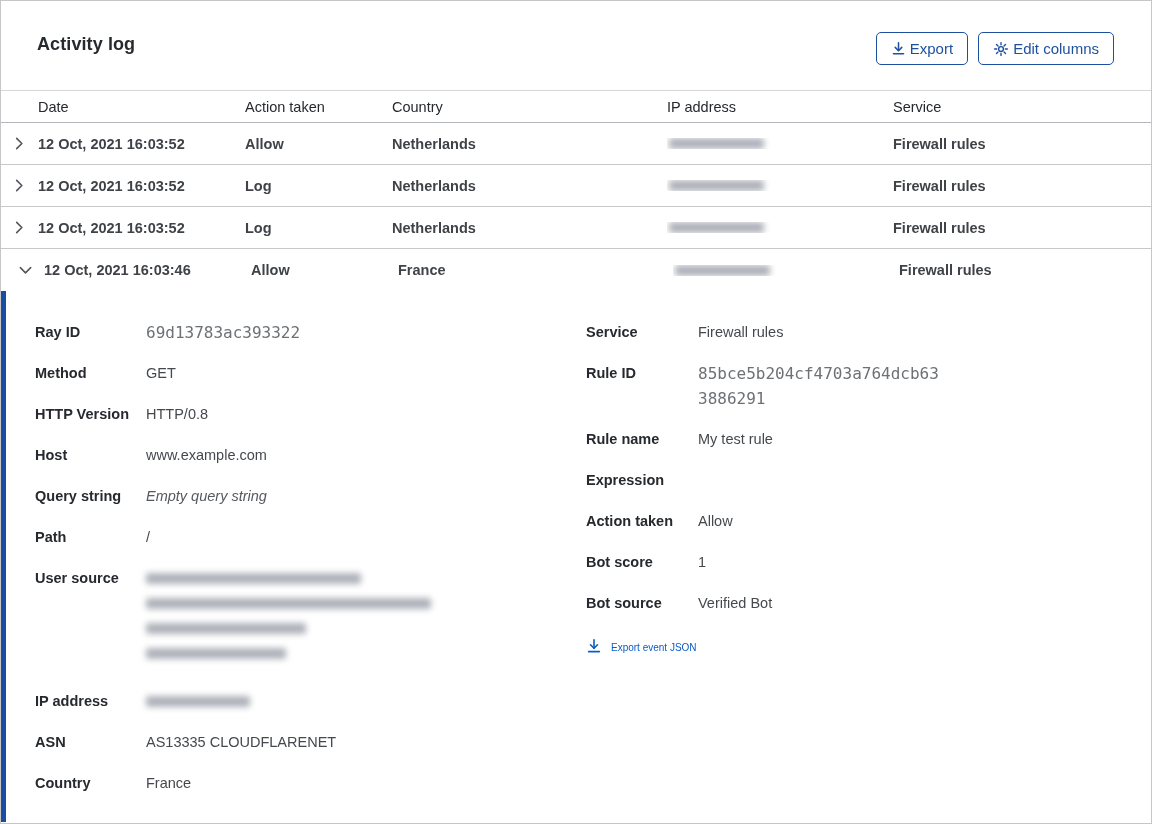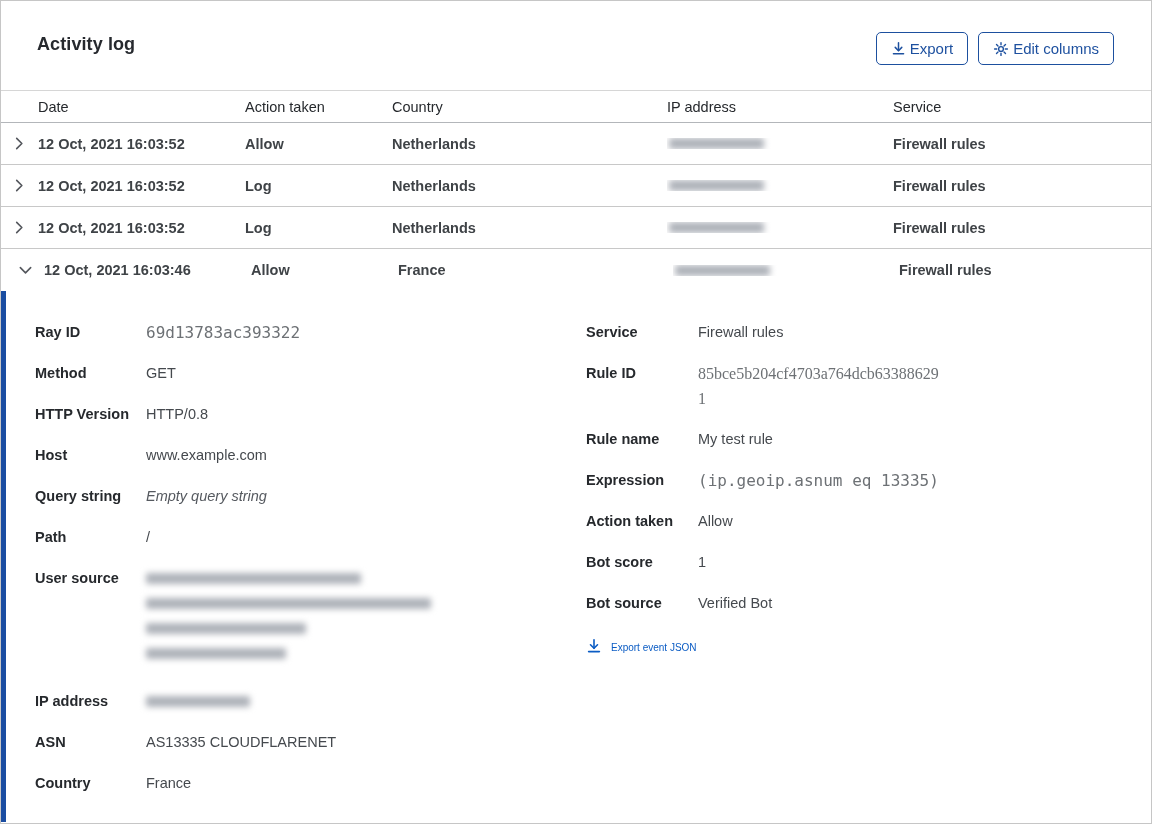--- a/index.html
+++ b/index.html
@@ -45,21 +45,21 @@
     border-left:5px solid #1a4da1;height:531px;padding:29px 36px 0 29px;
     display:flex;align-items:flex-start;background:#fff;
   }
   .detail-col.left{width:551px;flex:none;}
   .detail-col.right{flex:1;}
   .field{display:flex;margin-bottom:16px;line-height:25px;}
   .field-label{width:111px;flex:none;font-size:14.5px;font-weight:700;color:#26292d;}
   .detail-col.right .field-label{width:112px;}
   .field-value{font-size:14.5px;color:#45494e;}
   .field-value.mono{font-family:"DejaVu Sans Mono",monospace;font-size:16px;color:#6d7175;}
-  .field-value.mono.wrap{max-width:246px;word-break:break-all;font-family:Liberation Serif, serif;}
+  .field-value.mono.wrap{max-width:246px;word-break:break-all;}
   .field-value.italic{font-style:italic;color:#55595f;}
   .export-json{
     display:inline-flex;align-items:center;gap:9px;margin-top:6px;
     color:#0b5cc4;font-size:10px;text-decoration:none;cursor:pointer;
   }
 </style>
 </head>
 <body>
 
 <div class="screen">
@@ -222,21 +222,20 @@
           <div class="field-label">Service</div>
           <div class="field-value">Firewall rules</div>
         </div><div class="field">
           <div class="field-label">Rule ID</div>
           <div class="field-value mono wrap">85bce5b204cf4703a764dcb633886291</div>
         </div><div class="field">
           <div class="field-label">Rule name</div>
           <div class="field-value">My test rule</div>
         </div><div class="field">
           <div class="field-label">Expression</div>
-          <div class="field-value mono">(ip.geoip.asnum eq 13335)</div>
         </div><div class="field">
           <div class="field-label">Action taken</div>
           <div class="field-value">Allow</div>
         </div><div class="field">
           <div class="field-label">Bot score</div>
           <div class="field-value">1</div>
         </div><div class="field">
           <div class="field-label">Bot source</div>
           <div class="field-value">Verified Bot</div>
         </div><a class="export-json">

